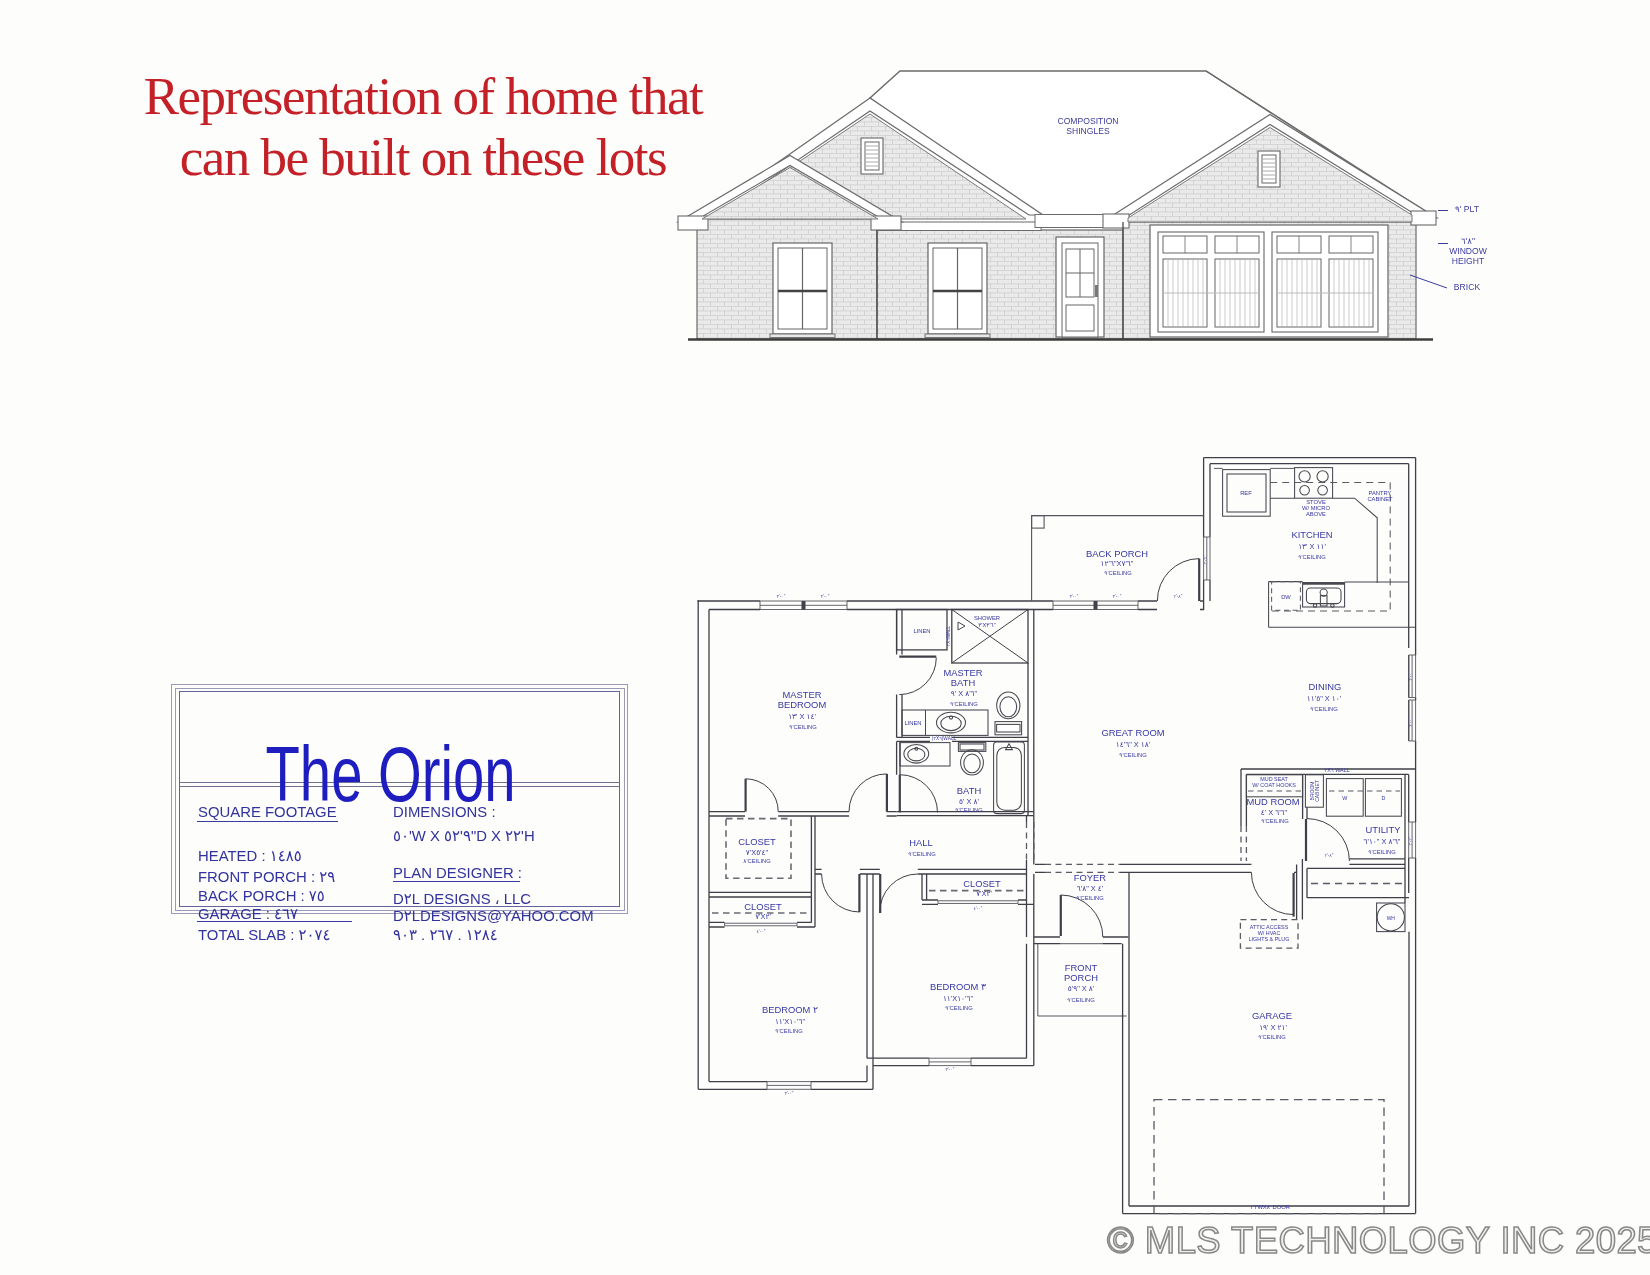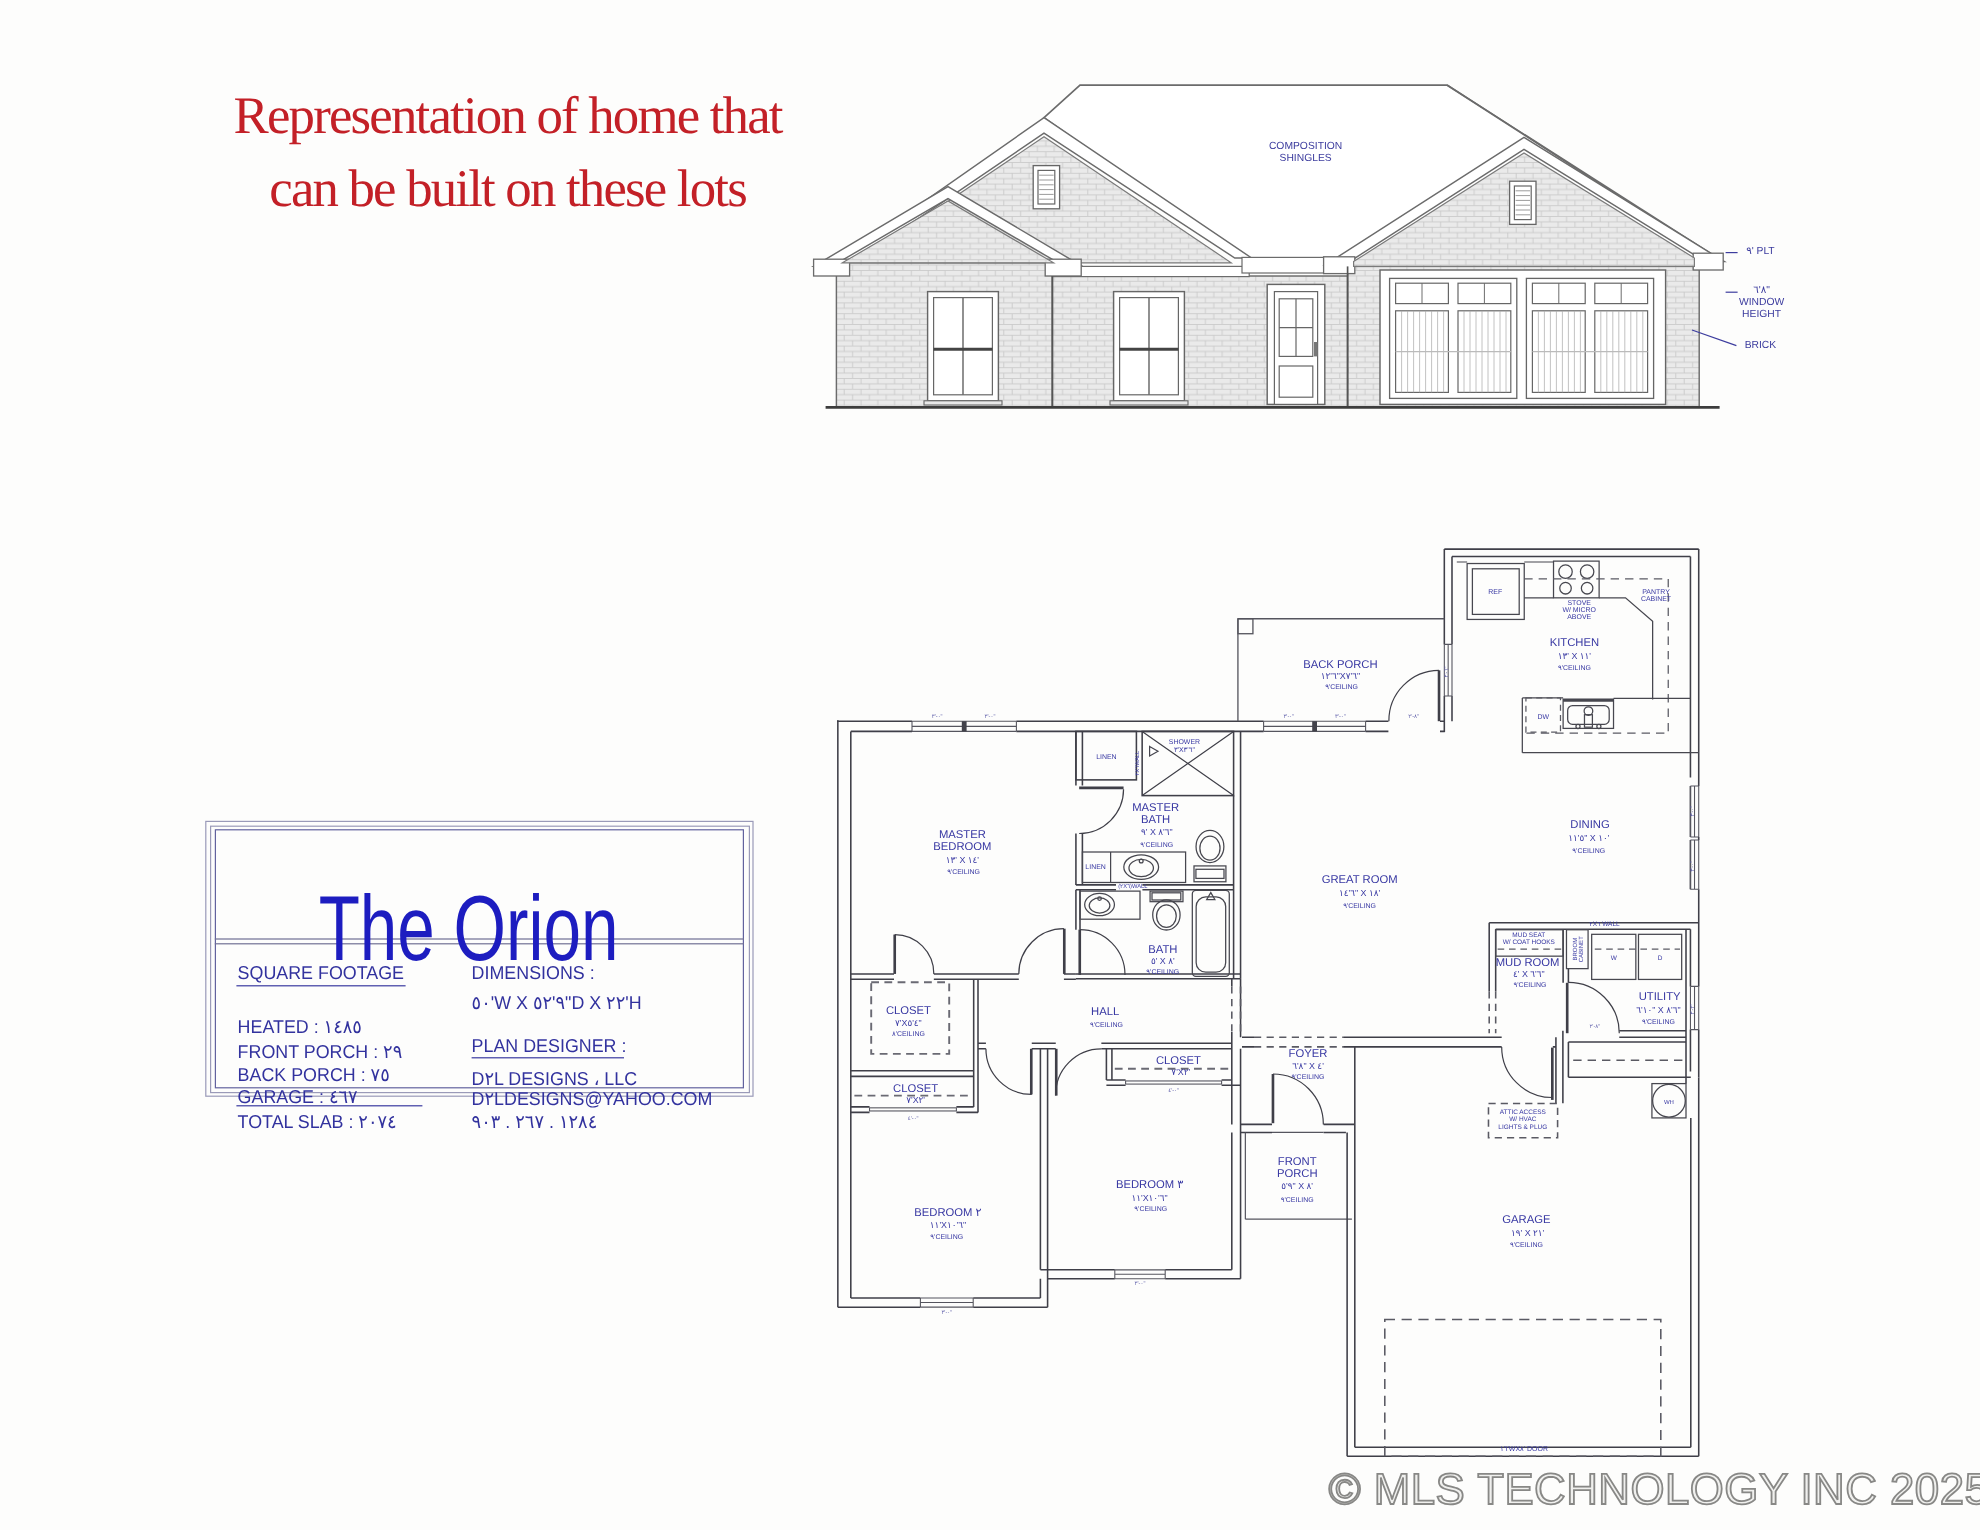--- a/index.html
+++ b/index.html
@@ -1,18 +1,18 @@
 <!DOCTYPE html>
 <html><head>
 <meta charset="utf-8">
 <style>
 html,body{margin:0;padding:0;background:#ffffff;}
 .page{position:relative;width:1650px;height:1275px;overflow:hidden;background:#fdfdfc;font-family:"Liberation Sans",sans-serif;}
 .abs{position:absolute;}
-.heading{left:28px;top:66px;width:790px;text-align:center;font-family:"Liberation Serif",serif;font-size:44px;line-height:61px;color:#c32027;letter-spacing:-1.5px;white-space:nowrap;}
+.heading{left:28px;top:66px;width:790px;text-align:center;font-family:"Liberation Serif",serif;font-size:53px;line-height:61px;color:#c32027;letter-spacing:-1.5px;white-space:nowrap;}
 .wm{left:1107px;top:1220px;width:560px;font-size:36.5px;letter-spacing:0.4px;color:#f0f0ee;-webkit-text-stroke:1.5px #888886;white-space:nowrap;}
 
 .tb{left:171px;top:684px;width:457px;height:230px;}
 .tb .b1{position:absolute;left:0;top:0;right:0;bottom:0;border:1px solid #9a9ab8;}
 .tb .b2{position:absolute;left:3.5px;top:3.5px;right:3.5px;bottom:3.5px;border:1px solid #9a9ab8;}
 .tb .b3{position:absolute;left:8px;top:7px;right:8px;bottom:7px;border:1.2px solid #62629e;}
 .tb .sep{position:absolute;left:8px;right:8px;top:98px;height:2.6px;border-top:1.2px solid #707094;border-bottom:1.2px solid #707094;}
 .tb .title{position:absolute;left:-9px;top:46px;width:100%;text-align:center;font-size:77px;line-height:88px;color:#1d1dc0;transform:scaleX(0.73);}
 .tbt{position:absolute;color:#32329e;font-size:15.5px;white-space:nowrap;letter-spacing:0px;unicode-bidi:bidi-override;direction:ltr;transform:scaleX(0.96);transform-origin:0 0;}
 .tbs{position:absolute;background:#3a3aa0;height:1.3px;}

